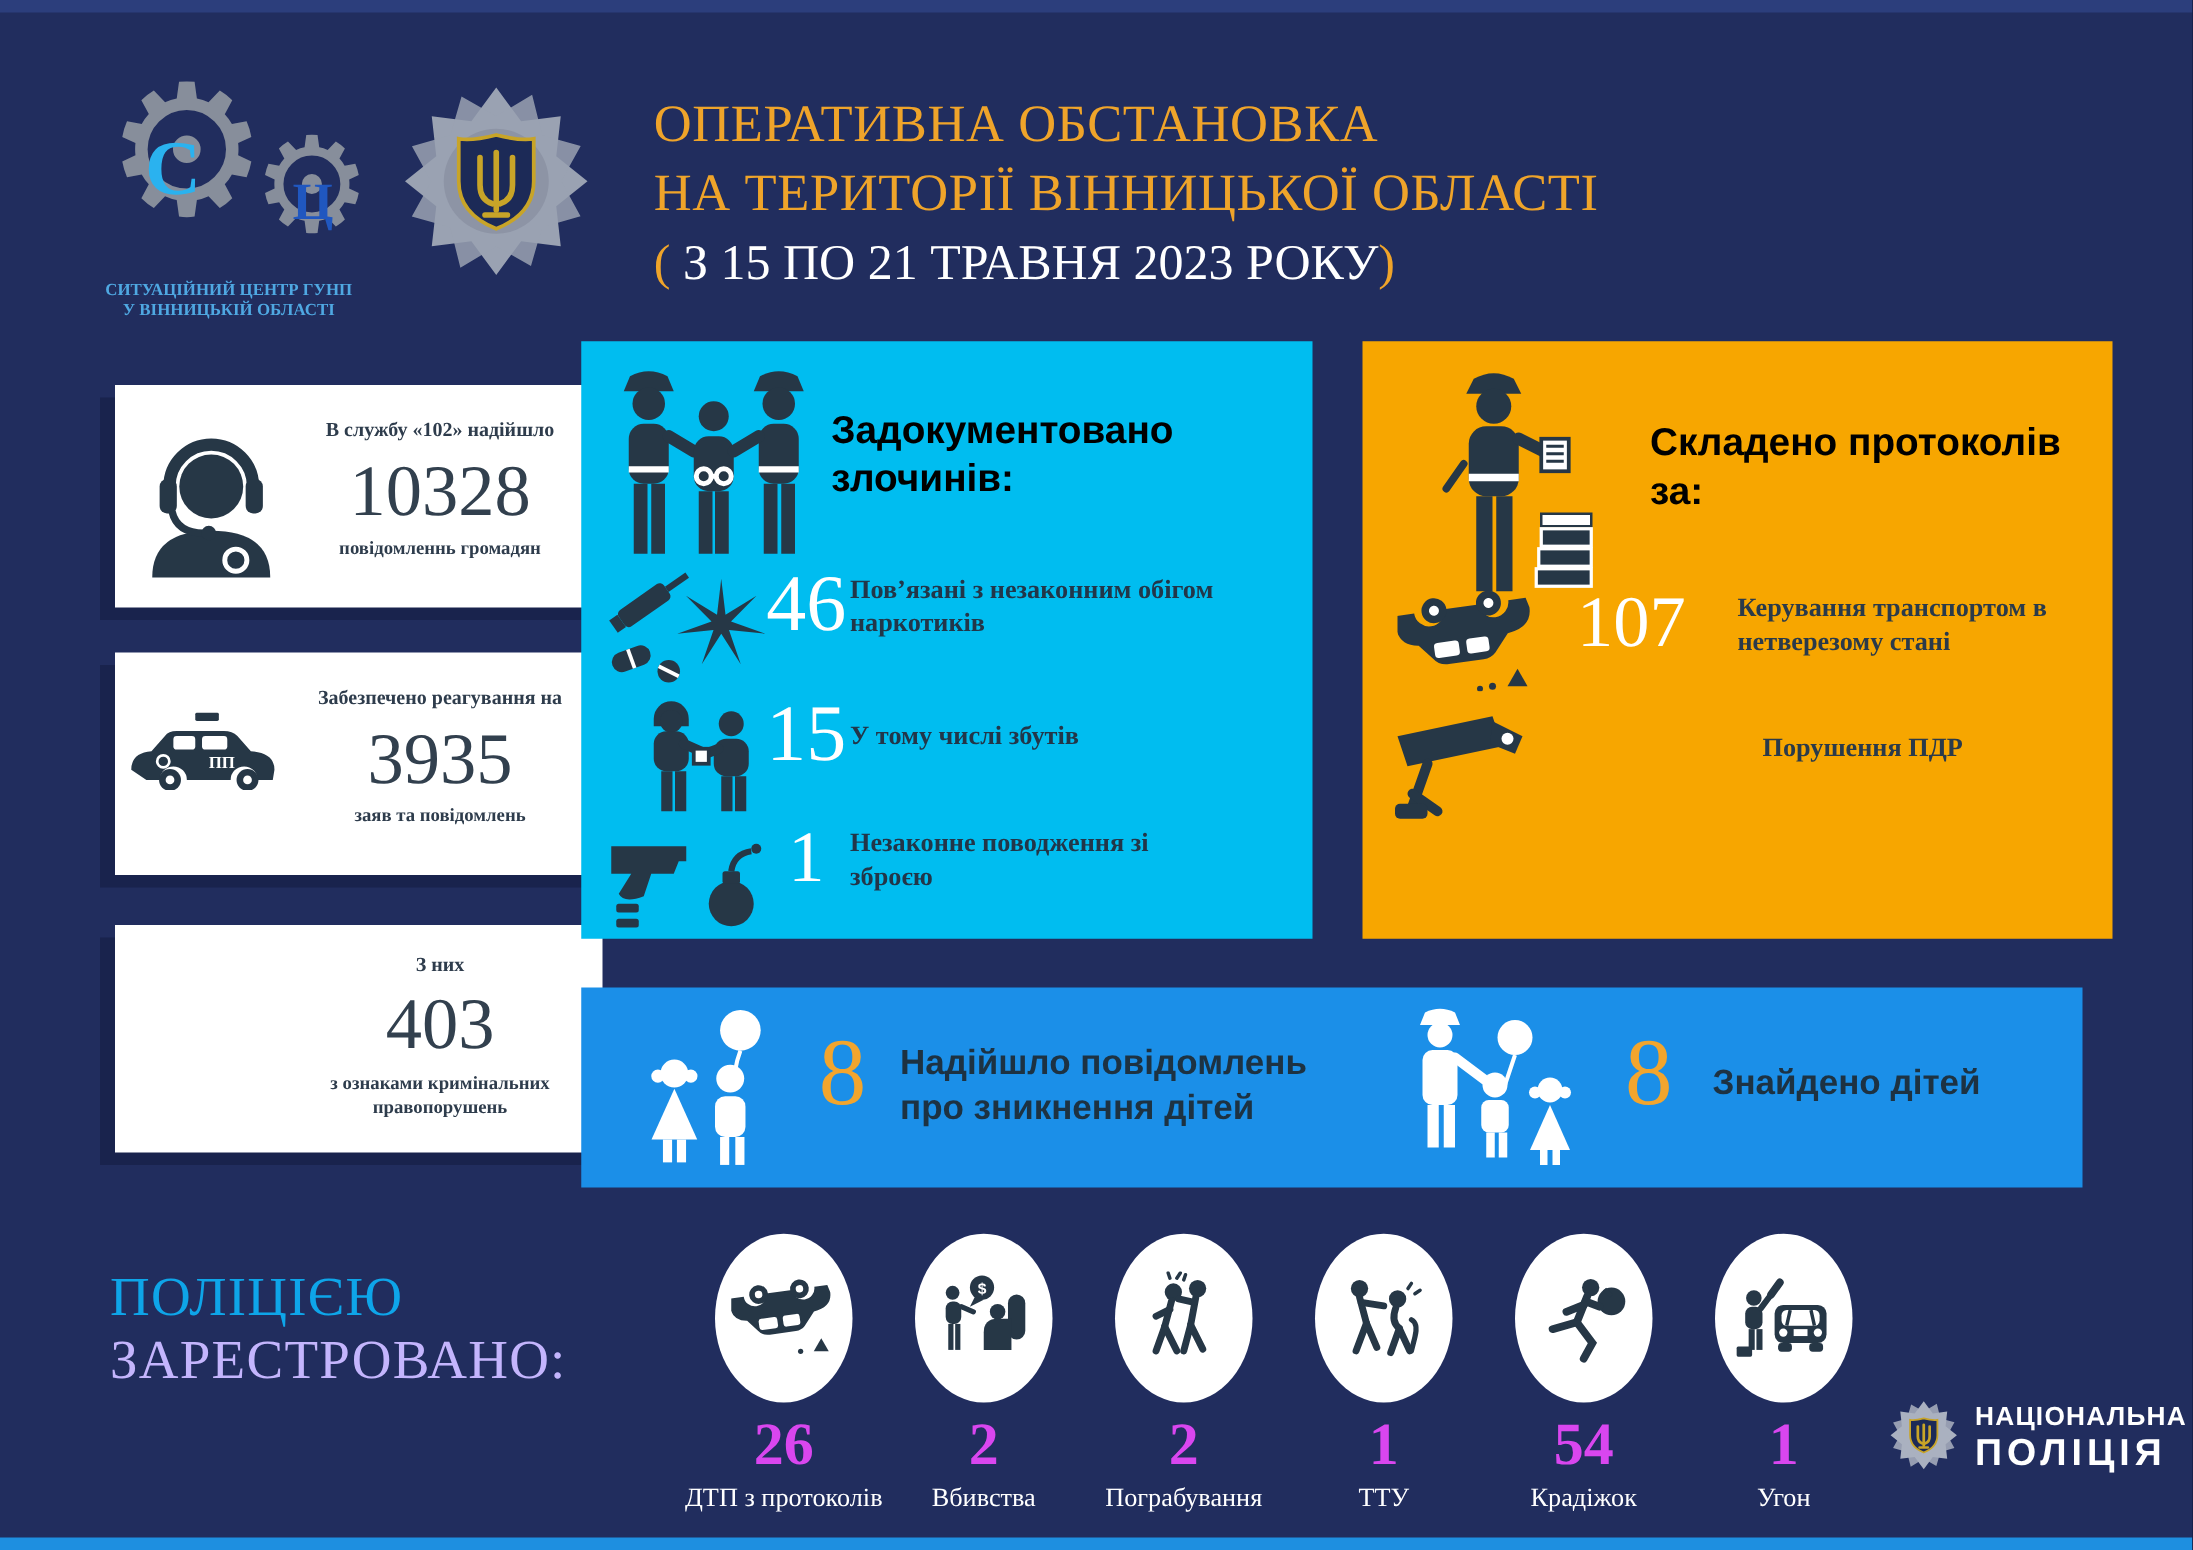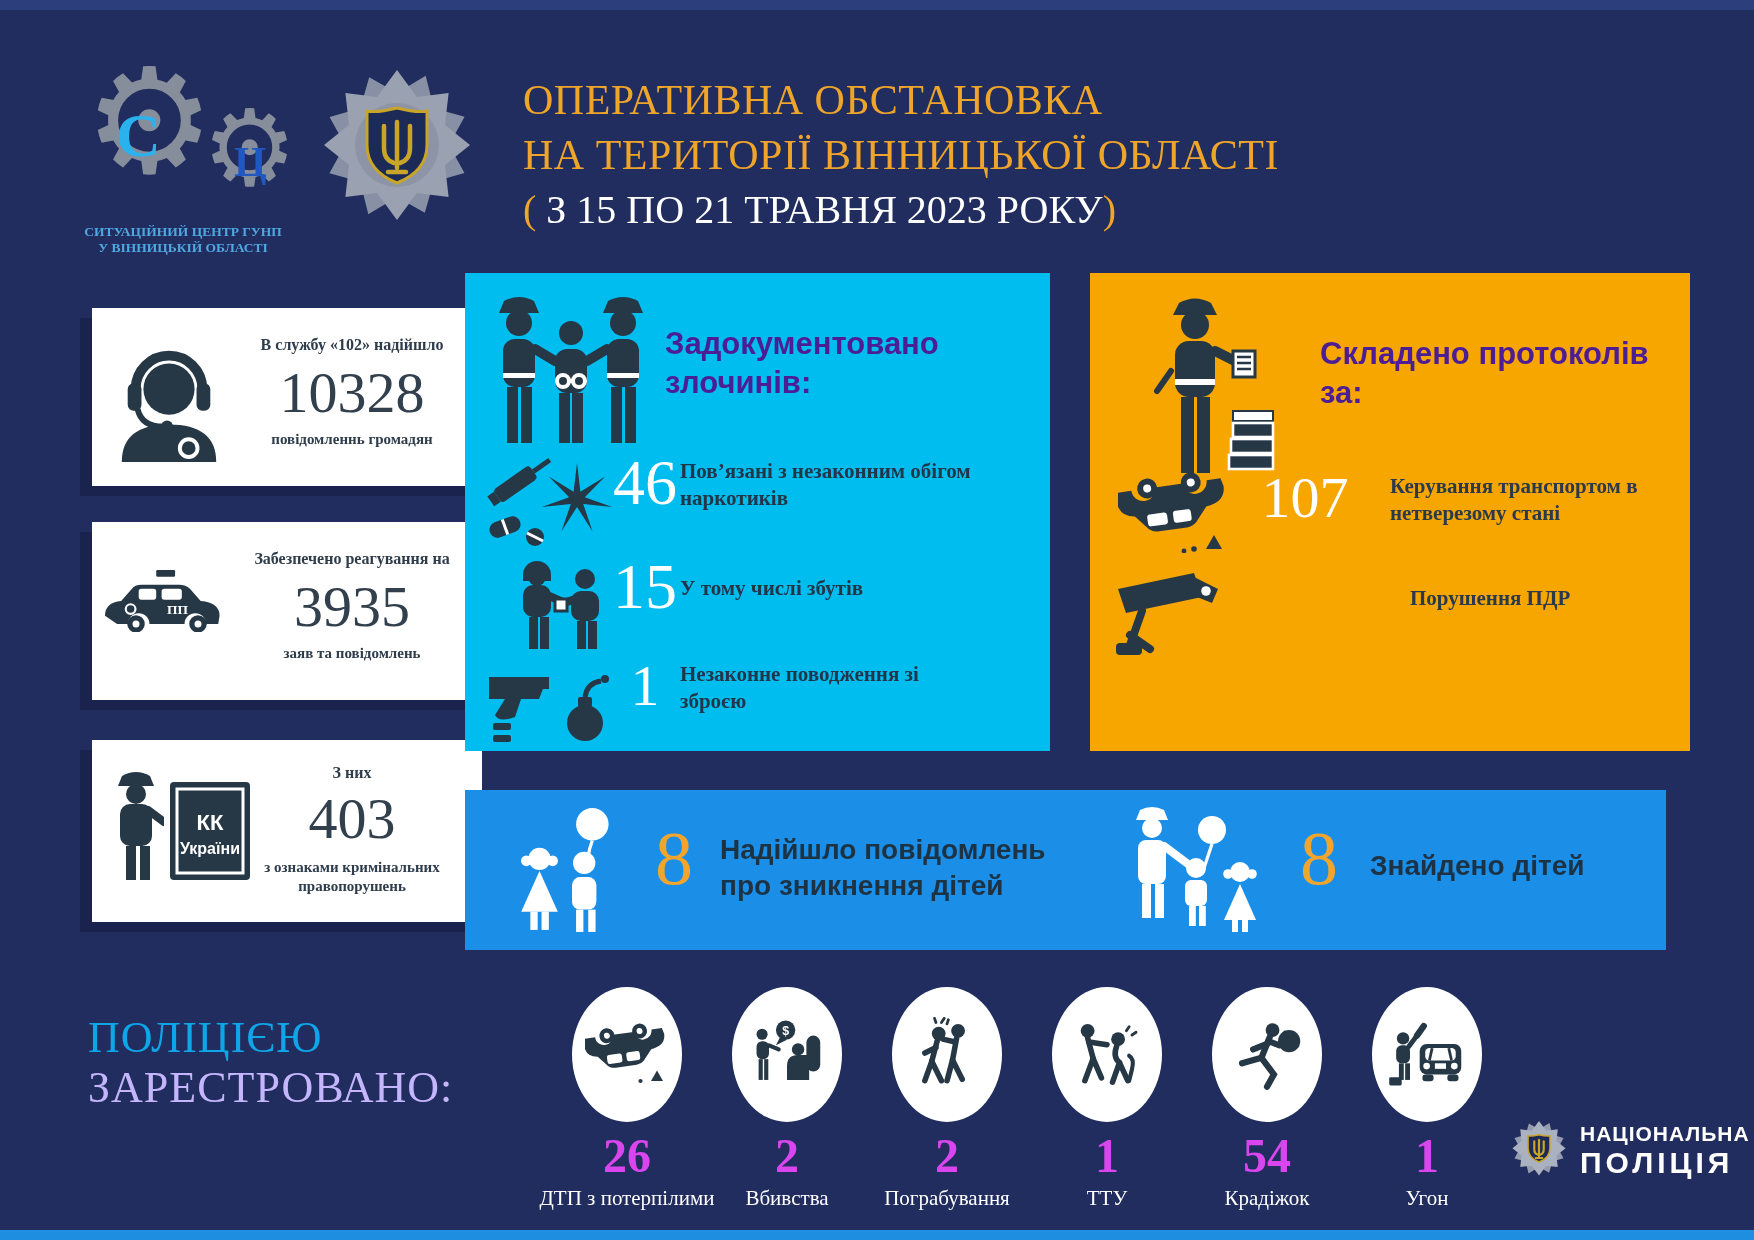--- a/index.html
+++ b/index.html
@@ -6,21 +6,21 @@
   #canvas{position:relative;width:1754px;height:1240px;background:#212d5e;overflow:hidden;
           font-family:"Liberation Serif",serif;}
   .abs{position:absolute;}
   .serif{font-family:"Liberation Serif",serif;}
   .sans{font-family:"Liberation Sans",sans-serif;}
   .gear{font-family:"DejaVu Sans",sans-serif;color:#878e9b;line-height:1;}
   .card{background:#ffffff;box-shadow:-12px 10px 0 0 #19234d;}
   .card .head{font-weight:bold;color:#2e3c4c;font-size:16px;text-align:center;}
   .card .val{color:#32404e;font-size:58px;line-height:1;text-align:center;}
   .card .cap{font-weight:bold;color:#2e3c4c;font-size:15px;text-align:center;line-height:1.25;}
-  .boxtitle{font-family:"Liberation Sans",sans-serif;font-weight:800;color:#4c1d95;
+  .boxtitle{font-family:"Liberation Sans",sans-serif;font-weight:800;color:#000000;
             font-size:31px;line-height:1.25;}
   .rowval{color:#ffffff;font-size:64px;line-height:1;text-align:center;}
   .rowlab{font-weight:bold;color:#223649;font-size:21px;line-height:1.3;}
   .barnum{color:#f2a52d;font-size:76px;line-height:1;}
   .barlab{font-family:"Liberation Sans",sans-serif;font-weight:800;color:#1d3242;
           font-size:28px;line-height:1.3;}
   .cnum{color:#d946ef;font-size:48px;font-weight:bold;text-align:center;line-height:1;}
   .clab{color:#ffffff;font-size:21px;text-align:center;white-space:nowrap;}
   .ic{fill:#263746;}
   .icw{fill:#ffffff;}
@@ -100,35 +100,20 @@
         <circle cx="21" cy="29" r="3.6" fill="none" stroke="#ffffff" stroke-width="1.6"></circle>
         <text x="48" y="33" fill="#ffffff" font-size="10" font-weight="bold" font-family="Liberation Serif, serif">ПП</text>
       </svg>
     </div>
     <div class="abs head" style="left:145px;top:28px;width:230px;">Забезпечено реагування на</div>
     <div class="abs val" style="left:145px;top:56px;width:230px;">3935</div>
     <div class="abs cap" style="left:145px;top:122px;width:230px;">заяв та повідомлень</div>
   </div>
 
   <div class="abs card" style="left:92px;top:740px;width:390px;height:182px;">
-    <div class="abs" style="left:14px;top:30px;">
-      <svg width="152" height="118" viewBox="0 0 76 59">
-        <path class="ic" d="M6 8 h18 l-2,-5 q-7,-4 -14,0 z"></path>
-        <circle class="ic" cx="15" cy="12" r="5"></circle>
-        <rect class="ic" x="7" y="17" width="16" height="21" rx="5"></rect>
-        <path d="M21 20 l8,6" stroke="#263746" stroke-width="4" stroke-linecap="round"></path>
-        <rect class="ic" x="10" y="38" width="5" height="17"></rect>
-        <rect class="ic" x="17" y="38" width="5" height="17"></rect>
-        <rect class="icw" x="29" y="8" width="4" height="47"></rect>
-        <rect class="ic" x="32" y="6" width="40" height="49" rx="2"></rect>
-        <rect x="35.5" y="9.5" width="33" height="42" fill="none" stroke="#ffffff" stroke-width="1.5"></rect>
-        <text x="52" y="30" text-anchor="middle" fill="#ffffff" font-size="11" font-weight="bold" font-family="Liberation Sans, sans-serif">КК</text>
-        <text x="52" y="42" text-anchor="middle" fill="#ffffff" font-size="8" font-weight="bold" font-family="Liberation Sans, sans-serif">України</text>
-      </svg>
-    </div>
     <div class="abs head" style="left:145px;top:24px;width:230px;">З них</div>
     <div class="abs val" style="left:145px;top:50px;width:230px;">403</div>
     <div class="abs cap" style="left:145px;top:118px;width:230px;">з ознаками кримінальних правопорушень</div>
   </div>
 
   <div class="abs" style="left:465px;top:273px;width:585px;height:478px;background:#00bdf0;">
     <div class="abs" style="left:22px;top:20px;">
       <svg width="168" height="184" viewBox="0 0 84 92">
         <path class="ic" d="M6 10 h20 l-2.5,-6 q-7.5,-4 -15,0 z"></path>
         <circle class="ic" cx="16" cy="15" r="6.5"></circle>
@@ -325,21 +310,21 @@
             <circle class="icw" cx="18" cy="30" r="2"></circle>
           <circle class="ic" cx="40" cy="30" r="5"></circle>
             <circle class="icw" cx="40" cy="30" r="2"></circle>
         </g>
         <polygon class="ic" points="44,40 52,40 48,33"></polygon>
         <circle class="ic" cx="37" cy="40" r="1.4"></circle>
       </svg>
     </div>
   </div>
   <div class="abs cnum" style="left:537px;top:1132px;width:180px;">26</div>
-  <div class="abs clab" style="left:537px;top:1186px;width:180px;">ДТП з потерпілими</div>
+  <div class="abs clab" style="left:537px;top:1186px;width:180px;">ДТП з протоколів</div>
 
   <div class="abs" style="left:732px;top:987px;width:110px;height:135px;background:#ffffff;border-radius:50%;">
     <div class="abs" style="left:19px;top:32px;">
       <svg width="72" height="72" viewBox="0 0 52 52">
         <circle class="ic" cx="8" cy="11" r="4"></circle>
         <rect class="ic" x="4" y="16" width="9" height="13" rx="4"></rect>
         <path d="M13 19 L20 22" stroke="#263746" stroke-width="3" stroke-linecap="round"></path>
         <rect class="ic" x="5.5" y="29" width="3" height="15"></rect>
         <rect class="ic" x="9.5" y="29" width="3" height="15"></rect>
         <circle class="ic" cx="25" cy="8" r="7"></circle>

